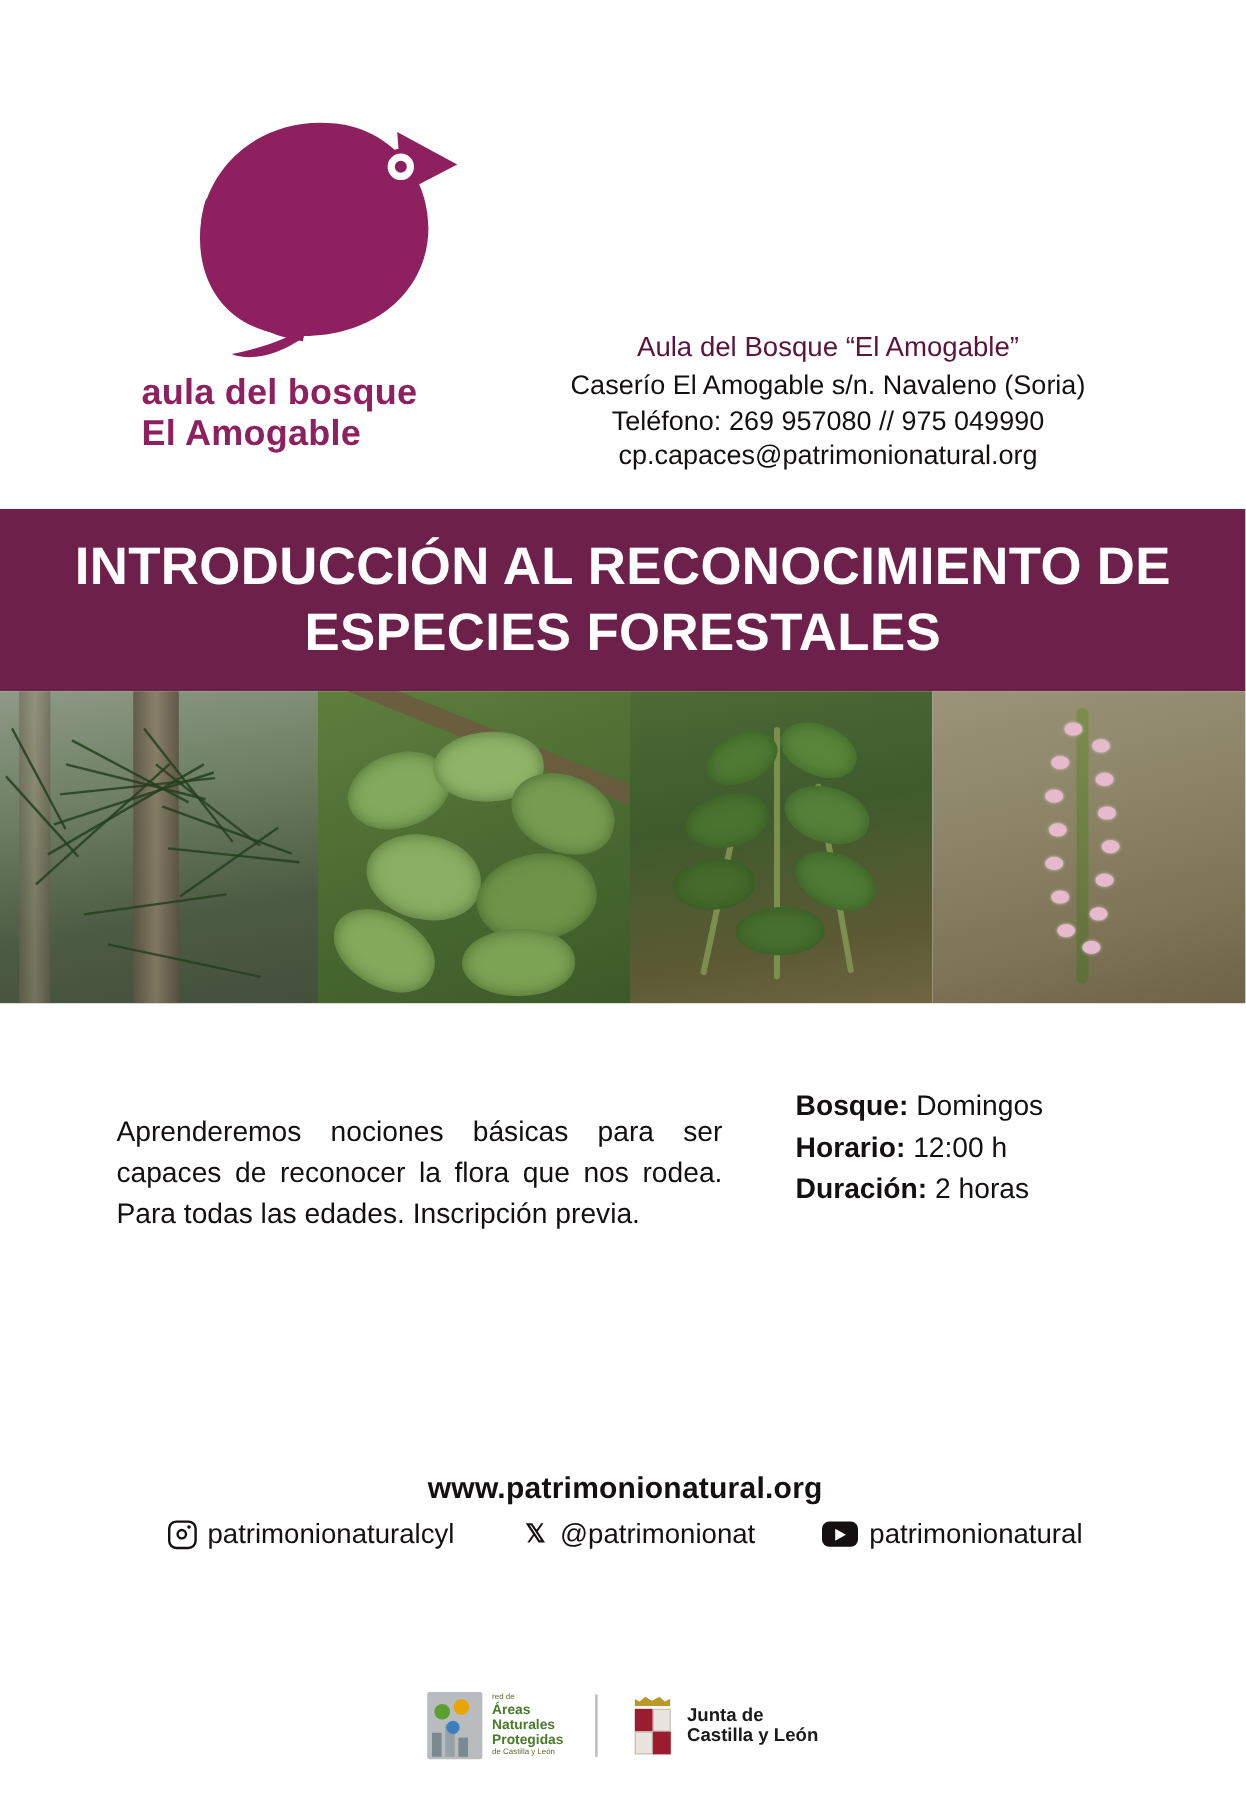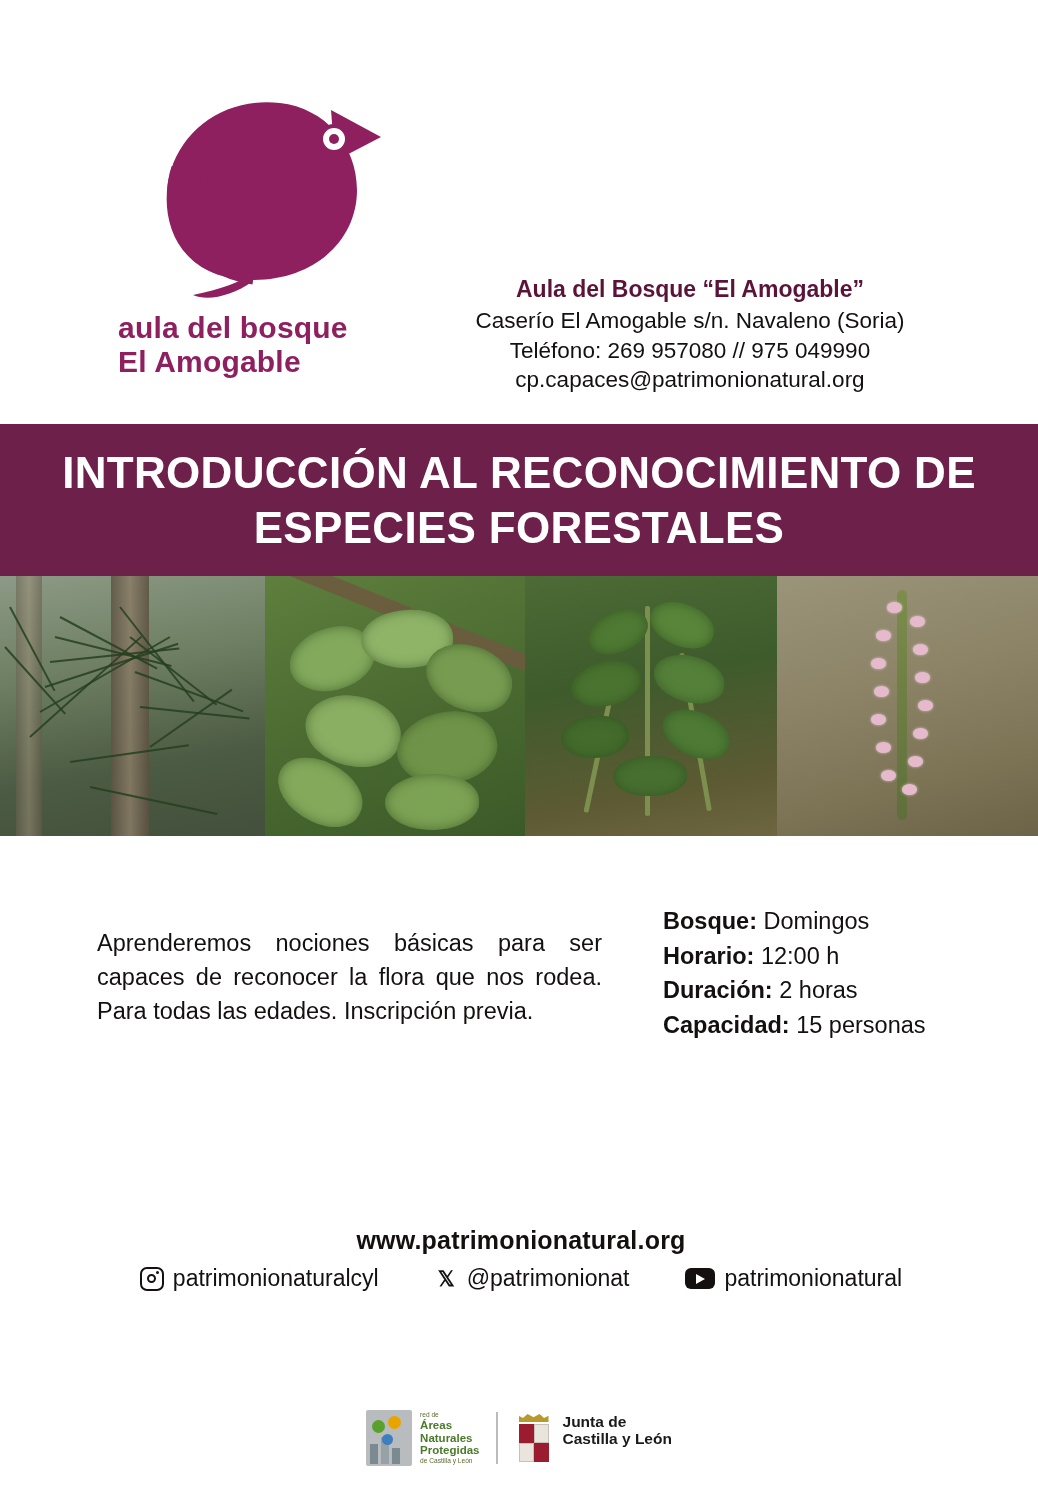--- a/index.html
+++ b/index.html
@@ -57,21 +57,21 @@
     position: absolute;
     right: 68px;
     top: 274px;
     width: 560px;
     text-align: center;
     font-size: 22.5px;
     line-height: 1.33;
     color: #14100f;
   }
   .contact-block .ttl {
-    font-weight: bold;
+    font-weight: normal;
     color: #5c1338;
     font-size: 23px;
     display: block;
     margin-bottom: 1px;
   }
   .contact-block .line { display: block; }
 
   
   .title-bar {
     background: #6d2049;
@@ -253,21 +253,21 @@
 
   
   .footer {
     position: absolute;
     bottom: 34px;
     left: 0;
     width: 100%;
     display: flex;
     justify-content: center;
     align-items: center;
-    gap: 16px;
+    gap: 26px;
   }
   .ranp {
     display: flex;
     align-items: center;
     gap: 8px;
   }
   .ranp-mark {
     width: 46px; height: 56px;
     background: #b9bcbe;
     position: relative;
@@ -288,20 +288,21 @@
   }
   .ranp-text .tiny { font-size: 6.6px; color:#5b6a30; font-weight:normal; display:block;}
   .ranp-text .big { font-size: 11.5px; display:block; }
   .divider {
     width: 2px;
     height: 52px;
     background: #b9bcbe;
   }
   .junta {
     display: flex;
+    align-items: center;
     gap: 9px;
   }
   .junta-shield {
     width: 40px; height: 50px;
     position: relative;
   }
   .junta-shield .crown {
     position: absolute; left: 5px; top: 0; width: 30px; height: 9px;
     background: #b9992c;
     clip-path: polygon(0% 100%, 0% 30%, 15% 55%, 30% 10%, 50% 48%, 70% 10%, 85% 55%, 100% 30%, 100% 100%);
@@ -434,24 +435,20 @@
       <span>Domingos</span>
     </div>
     <div>
       <span class="k">Horario:</span>
       <span>12:00 h</span>
     </div>
     <div>
       <span class="k">Duración:</span>
       <span>2 horas</span>
     </div>
-    <div>
-      <span class="k">Capacidad:</span>
-      <span>15 personas</span>
-    </div>
   </div>
 
   <div class="social">
     <div class="web">www.patrimonionatural.org</div>
     <div class="handles">
       <div class="handle">
         <span class="ig-icon"></span>
         <span>patrimonionaturalcyl</span>
       </div>
       <div class="handle">

